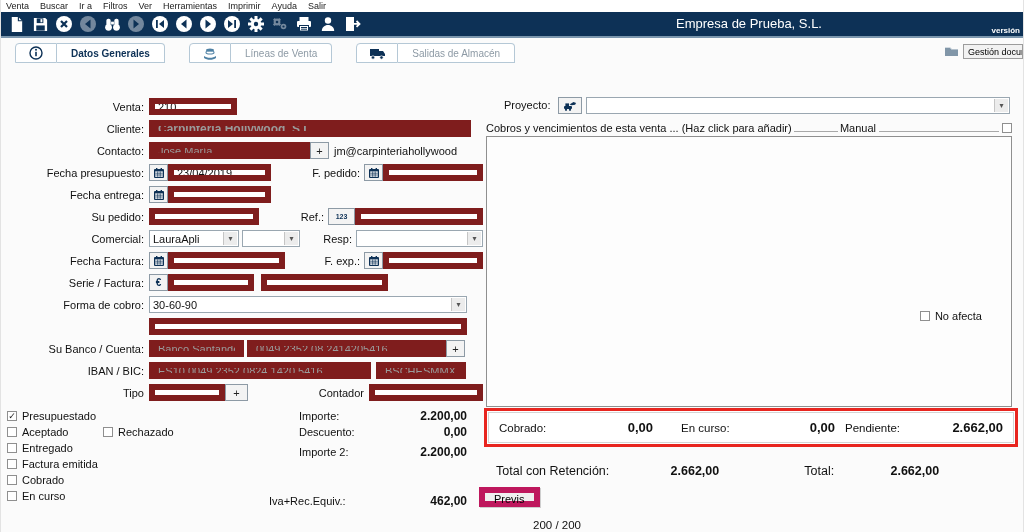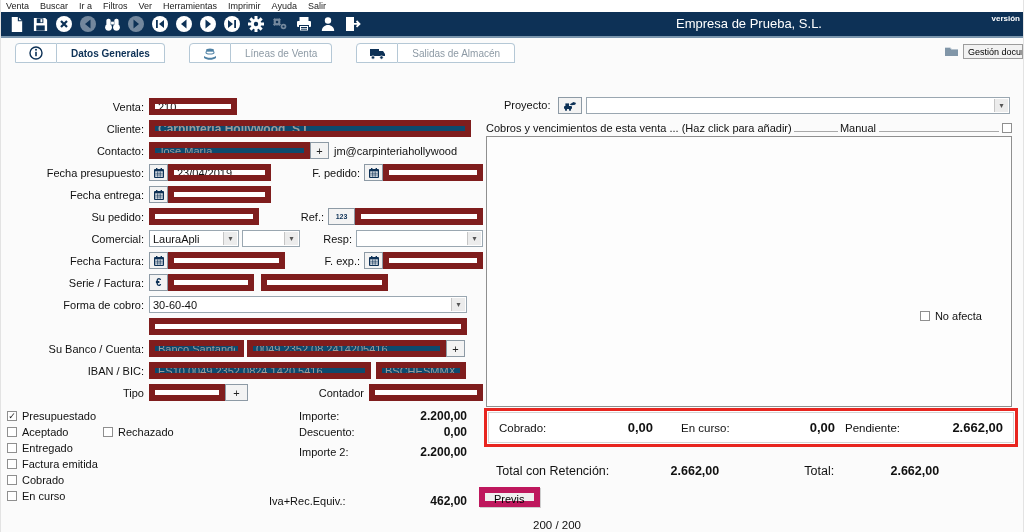--- a/index.html
+++ b/index.html
@@ -14,42 +14,42 @@
   .menubar { height:12px; background:#ffffff; display:flex; align-items:center;
     gap:11px; padding:0 5px; font-size:9px; color:#222; }
   .menubar span { cursor:default; }
   
   .toolbar { height:26px; background:#0d3156; border-bottom:2px solid #7b96ad;
     display:flex; align-items:center; padding:0 5px; gap:4px; position:relative; }
   .tool { width:20px; height:20px; display:flex; align-items:center; justify-content:center; cursor:pointer; }
   .tool.dim { opacity:.42; }
   .tb-title { position:absolute; left:638px; top:4px; width:220px; text-align:center;
     color:#fff; font-size:13px; }
-  .tb-version { position:absolute; right:3px; bottom:13px; color:#fff; font-size:8px; font-weight:bold; }
+  .tb-version { position:absolute; right:3px; bottom:1px; color:#fff; font-size:8px; font-weight:bold; }
   
   .tabrow { height:25px; position:relative; padding:3px 0 0 14px; display:flex; align-items:flex-end; }
   .tab { display:flex; margin-right:24px; height:20px; cursor:pointer; }
   .tab .ticon { width:42px; border:1px solid #b5c8d6; border-radius:4px 0 0 0; background:#fff;
     display:flex; align-items:center; justify-content:center; }
   .tab .tlabel { border:1px solid #b5c8d6; border-left:none; border-radius:0 4px 0 0;
     background:#fff; padding:0 14px; display:flex; align-items:center;
     font-size:10px; color:#8d9aa5; white-space:nowrap; }
   .tab.active .tlabel { color:#0d3156; font-weight:bold; }
   .docmgr { position:absolute; right:0; top:6px; display:flex; align-items:center; gap:4px; }
   .docmgr-btn { border:1px solid #9c9c9c; background:#f2f2f2; font-size:9px; height:15px;
     padding:0 4px; white-space:nowrap; width:60px; overflow:hidden; display:flex; align-items:center; }
   
   .main { position:relative; height:467px; }
   .left-col { position:absolute; left:0; top:0; width:482px; }
   .form-rows { margin-top:35px; }
   .frow { display:flex; align-items:center; height:17px; margin-bottom:5px; padding-left:4px; }
   .flabel { width:144px; text-align:right; padding-right:5px; white-space:nowrap; flex:none; }
   .tbox { height:17px; border:6px solid #7f1d1d; background:#fff; font:inherit;
     padding:0 3px; color:#111; }
-  .tbox.dis { background:#0c4a6e; color:#9b9b9b; }
+  .tbox.dis { background:#7f1d1d; color:#9b9b9b; }
   .cliente-box { font-weight:bold; font-size:12px; color:#9b9b9b; }
   .sel { height:17px; border:1px solid #9aa7b1; background:#fff; display:flex; align-items:center;
     padding:0 16px 0 3px; position:relative; cursor:pointer; white-space:nowrap; overflow:hidden; }
   .sel::after { content:"▾"; position:absolute; right:1px; top:1px; width:13px; bottom:1px;
     background:#ececec; border-left:1px solid #c5c5c5; font-size:8px; color:#555;
     display:flex; align-items:center; justify-content:center; }
   .ibtn { height:17px; min-width:19px; border:1px solid #8d9aa5; background:#f3f3f3;
     display:flex; align-items:center; justify-content:center; cursor:pointer; flex:none; }
   .plusbtn { font-size:11px; color:#222; width:19px; }
   .spacer { flex:1; }
@@ -370,21 +370,21 @@
 
       <div class="frow">
         <span class="flabel">Serie / Factura:</span>
         <span class="ibtn" style="font-size:10px; font-weight:bold; color:#0d3156;">€</span>
         <input class="tbox" style="width: 86px;" value="">
         <input class="tbox" style="width: 127px; margin-left: 7px;" value="">
       </div>
 
       <div class="frow">
         <span class="flabel">Forma de cobro:</span>
-        <span class="sel" style="width:318px">30-60-40</span>
+        <span class="sel" style="width:318px">30-60-90</span>
       </div>
 
       <div class="frow">
         <span class="flabel"></span>
         <input class="tbox" style="width: 318px;" value="">
       </div>
 
       <div class="frow">
         <span class="flabel">Su Banco / Cuenta:</span>
         <input class="tbox dis" style="width: 95px;" value="Banco Santander">

